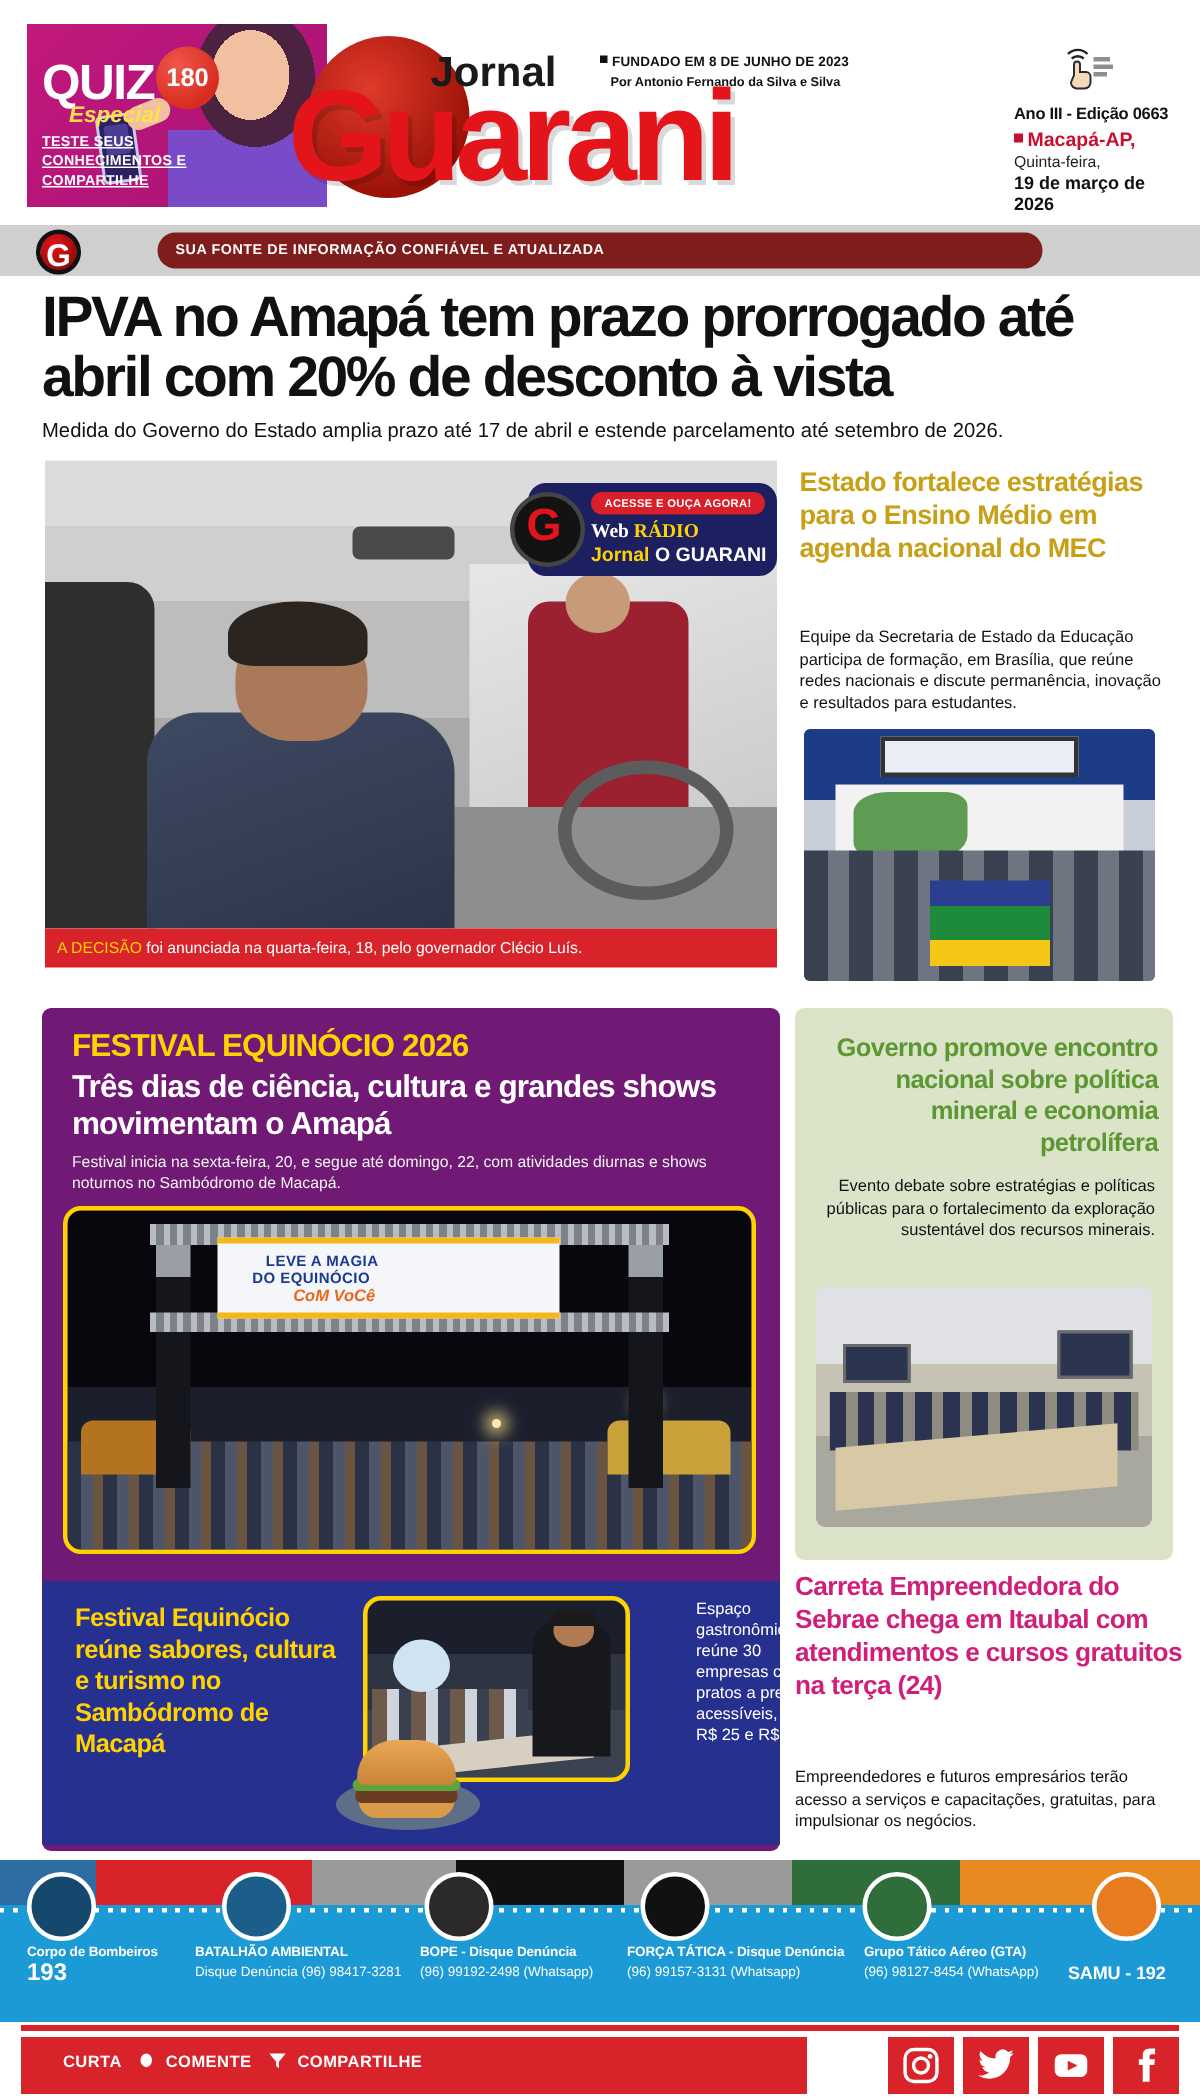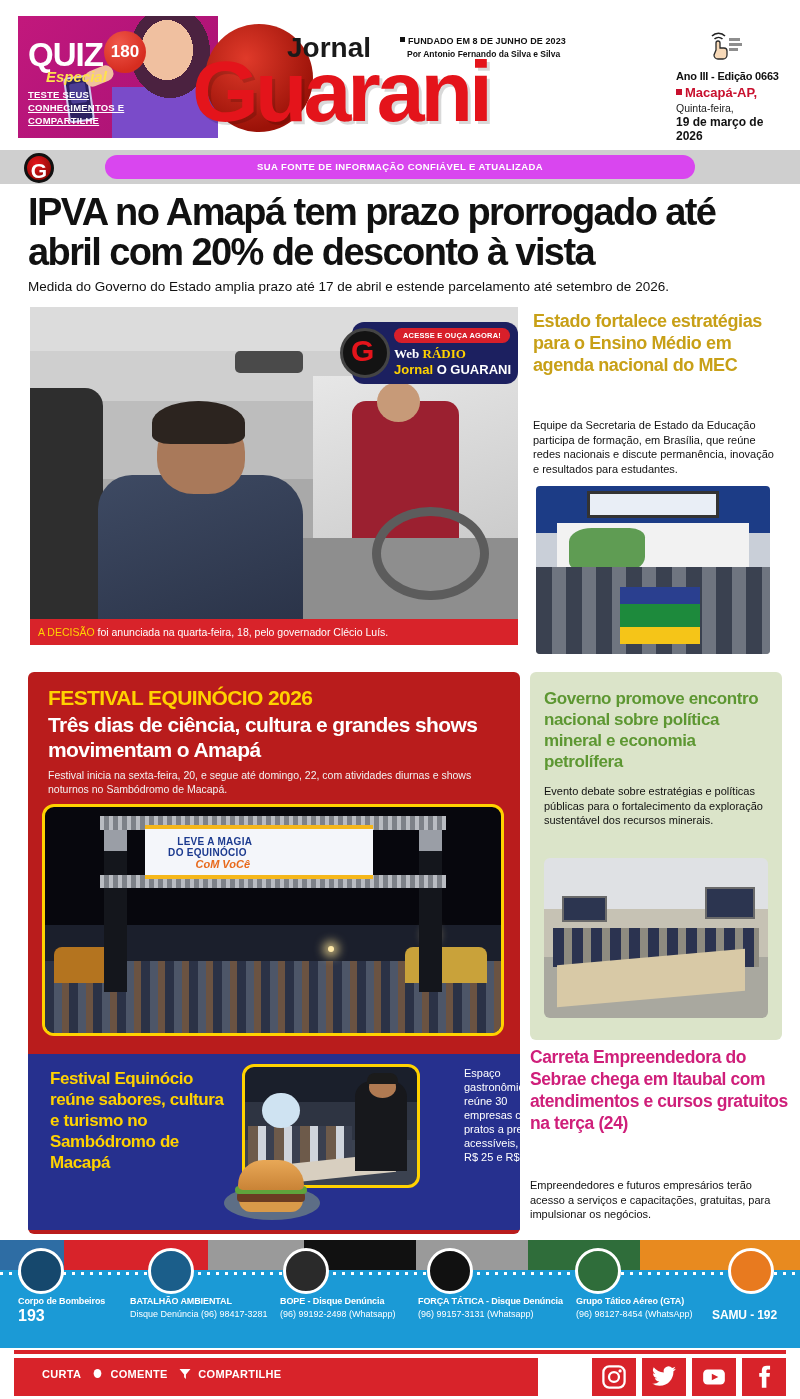--- a/index.html
+++ b/index.html
@@ -85,23 +85,23 @@
 
   
   .tagline-row { position:absolute; left:0; top:150px; width:800px; height:34px; background:#cfcfcf; }
   .tagline-g {
     position:absolute; left:24px; top:153px; width:30px; height:30px; border-radius:50%;
     background: radial-gradient(circle at 38% 32%, #e4141b, #8e0b06 80%);
     color:#fff; font-weight:900; font-size:21px; text-align:center; line-height:30px;
     border:3px solid #111;
   }
   .tagline-pill {
-    position:absolute; left:105px; top:155px; width:590px; height:24px; background:#d946ef;
+    position:absolute; left:105px; top:155px; width:590px; height:24px; background:#7f1d1d;
     border-radius:12px; color:#fff; font-size:9.5px; font-weight:800; letter-spacing:.4px;
-    text-align:center; line-height:24px;
+    line-height:24px;padding-left:12px;
   }
 
   
   .headline {
     position:absolute; left:28px; top:192px; width:745px;
     font-size:38px; line-height:40px; font-weight:900; color:#111; letter-spacing:-1.6px;
   }
   .subhead {
     position:absolute; left:28px; top:278px; width:745px;
     font-size:13.5px; line-height:17px; font-weight:500; color:#111;
@@ -173,21 +173,21 @@
   .mec-board{position:absolute;left:9%;top:22%;width:82%;height:34%;background:#f2f2f2;}
   .mec-map{position:absolute;left:6%;top:8%;width:40%;height:80%;background:#5f9c53;border-radius:30% 20% 35% 25%;}
   .mec-flag{position:absolute;left:36%;bottom:6%;width:34%;height:34%;
     background:linear-gradient(180deg,#2a3f8f 0 30%, #1d8a3c 30% 70%, #f5c518 70% 100%);}
   .mec-ppl{position:absolute;left:0;bottom:0;width:100%;height:52%;
     background:repeating-linear-gradient(90deg,#3a4150 0 16px,#6f7580 16px 30px);}
 
   
   .festival {
     position:absolute; left:28px; top:672px; width:492px; height:562px;
-    background:#b91c1c; border-radius:6px; overflow:hidden;
+    background:#701a75; border-radius:6px; overflow:hidden;
   }
   .fest-kicker { position:absolute; left:20px; top:14px; font-size:21px; font-weight:900; color:#ffd200; letter-spacing:-.6px; }
   .fest-title {
     position:absolute; left:20px; top:40px; width:452px;
     font-size:21px; line-height:25px; font-weight:900; color:#fff; letter-spacing:-.6px;
   }
   .fest-sub {
     position:absolute; left:20px; top:96px; width:452px;
     font-size:10.5px; line-height:14px; color:#f2f2f2;
   }
@@ -239,21 +239,21 @@
   }
   .fb-plate{position:absolute;left:0;top:28px;width:96px;height:34px;border-radius:50%;background:#5d6e86;}
   .fb-bun-top{position:absolute;left:14px;top:2px;width:66px;height:30px;border-radius:32px 32px 6px 6px;background:linear-gradient(180deg,#e8a857,#c98336);}
   .fb-lett{position:absolute;left:11px;top:28px;width:72px;height:8px;border-radius:5px;background:#5fa33c;}
   .fb-pat{position:absolute;left:13px;top:34px;width:68px;height:10px;border-radius:4px;background:#6a3c22;}
   .fb-bun-bot{position:absolute;left:15px;top:42px;width:64px;height:12px;border-radius:0 0 14px 14px;background:#d99a49;}
 
   
   .mineral {
     position:absolute; left:530px; top:672px; width:252px; height:368px;
-    background:#dbe4c9; border-radius:6px;
+    background:#dbe4c9; border-radius:6px;text-align:right;
   }
   .min-title {
     position:absolute; left:14px; top:16px; width:228px;
     font-size:17px; line-height:21px; font-weight:900; color:#5d9732; letter-spacing:-.4px;
   }
   .min-body {
     position:absolute; left:14px; top:112px; width:226px;
     font-size:11px; line-height:14.5px; color:#111;
   }
   .min-photo {

